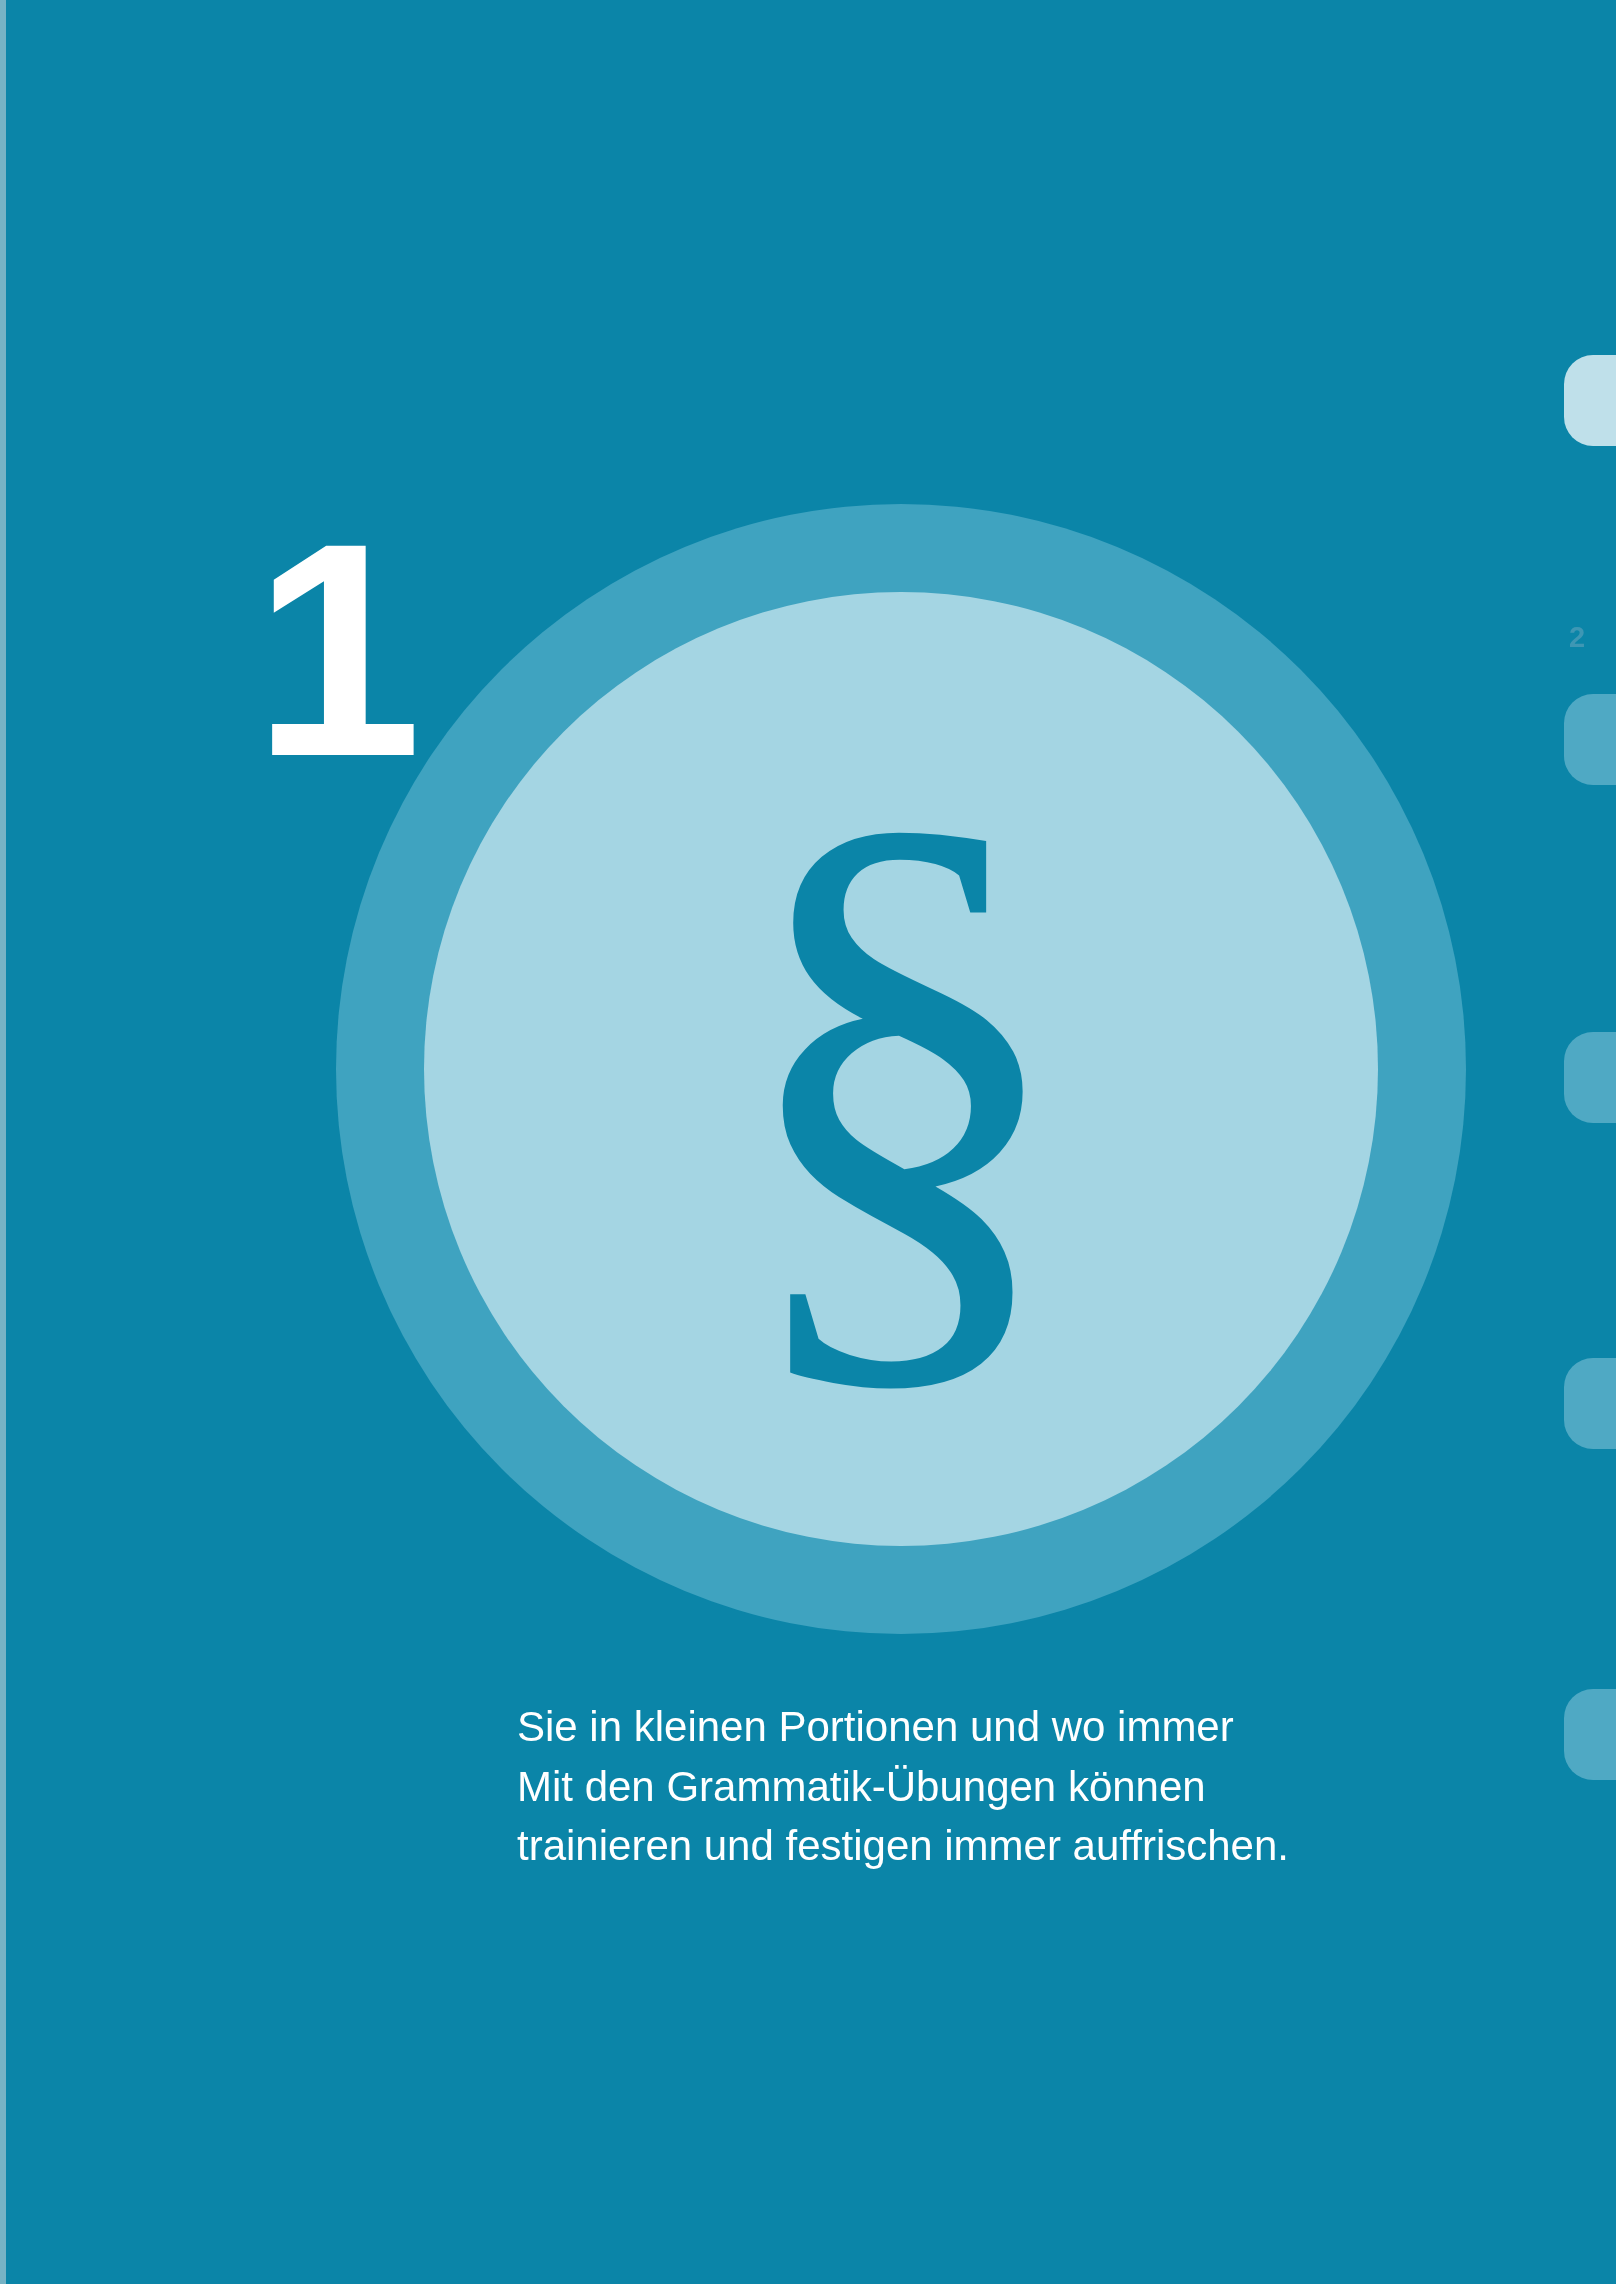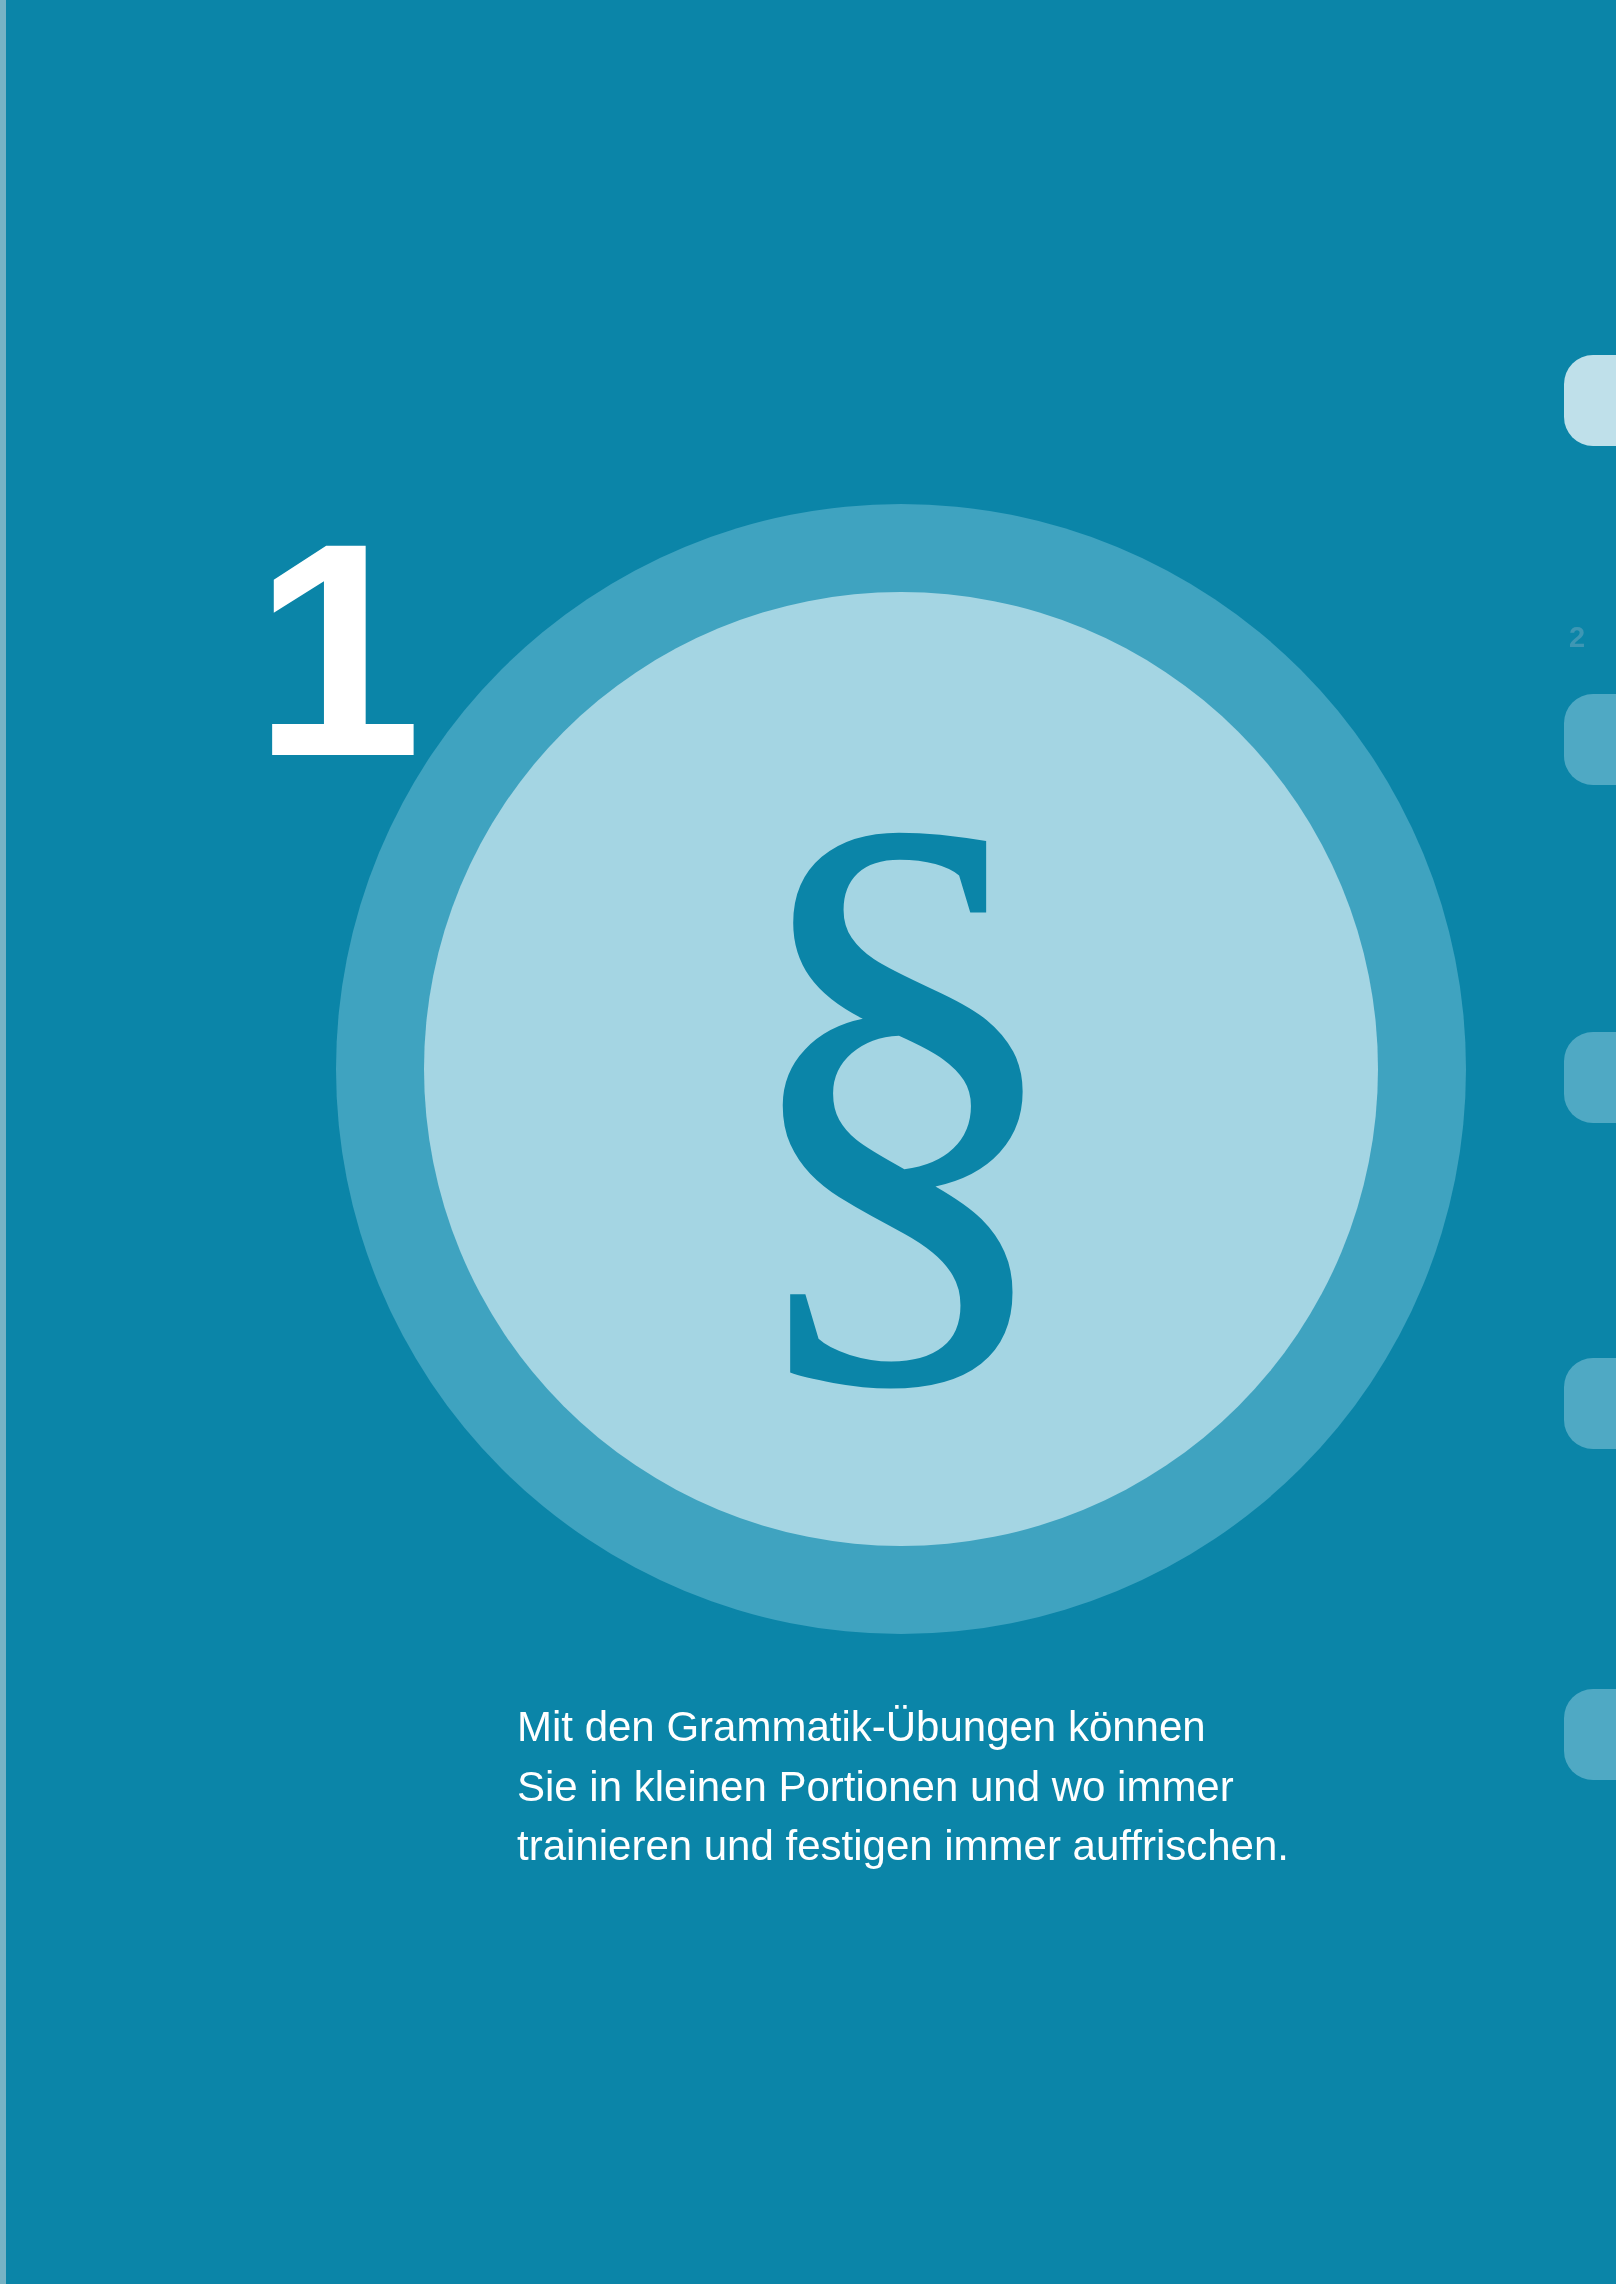--- a/index.html
+++ b/index.html
@@ -146,22 +146,22 @@
   <div class="emblem">
     <div class="ring"></div>
     <div class="inner"></div>
     <div class="glyph">§</div>
   </div>
 
   <div class="chapter-number">1</div>
 
 
   <div class="description">
+    <span class="line">Sie in kleinen Portionen und wo immer</span>
     <span class="line">Mit den Grammatik-Übungen können</span>
-    <span class="line">Sie in kleinen Portionen und wo immer</span>
     <span class="line">trainieren und festigen immer auffrischen.</span>
   </div>
 
   <div class="tab-strip">
     <div class="tab-dot d1"></div>
     <div class="tab-dot d2"></div>
     <div class="tab-dot d3"></div>
     <div class="tab-dot d4"></div>
     <div class="tab-dot d5"></div>
     <div class="tab-number">2</div>

